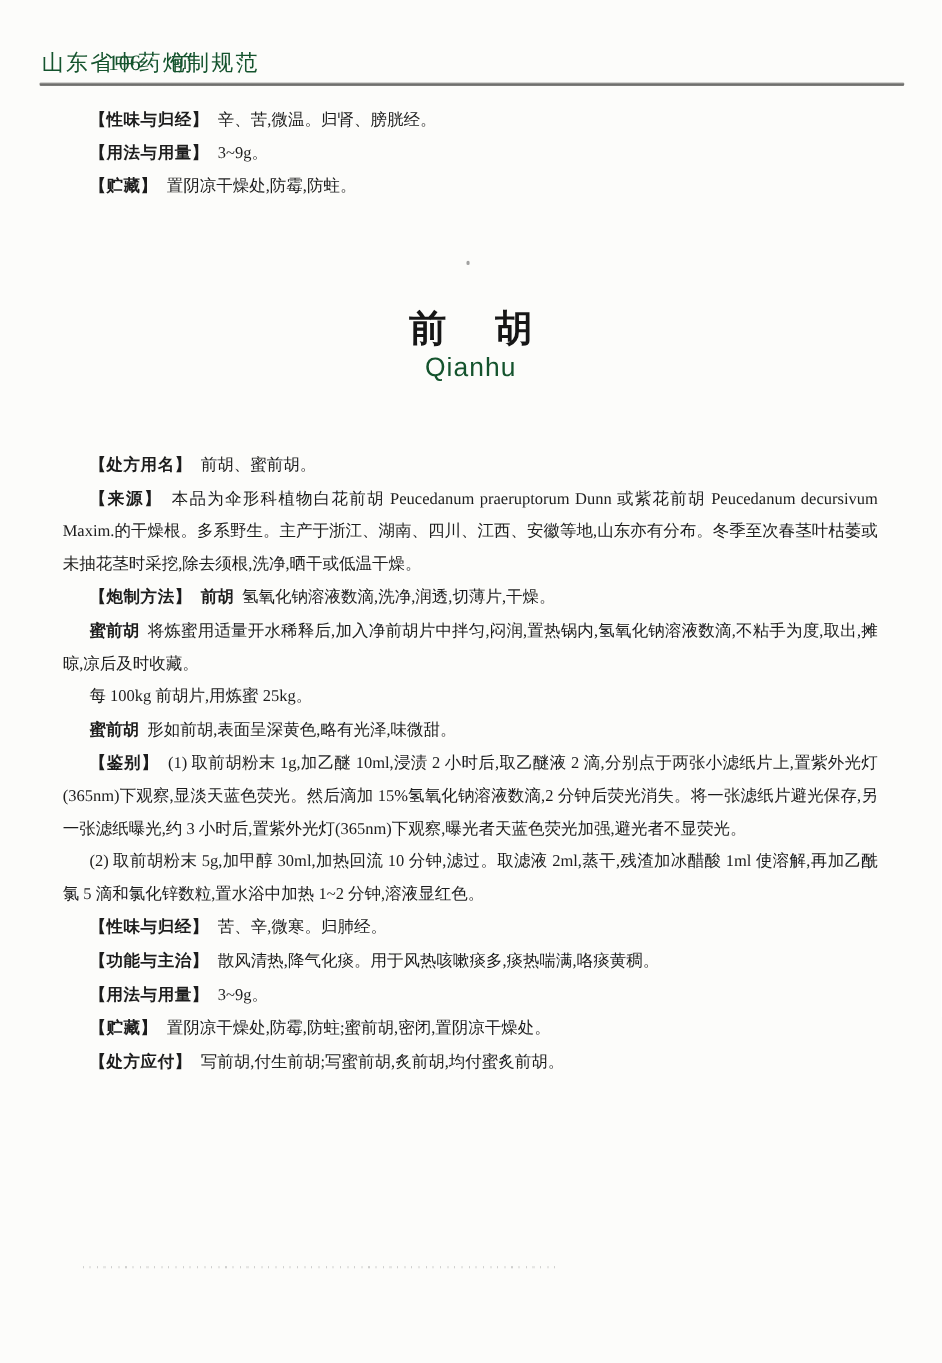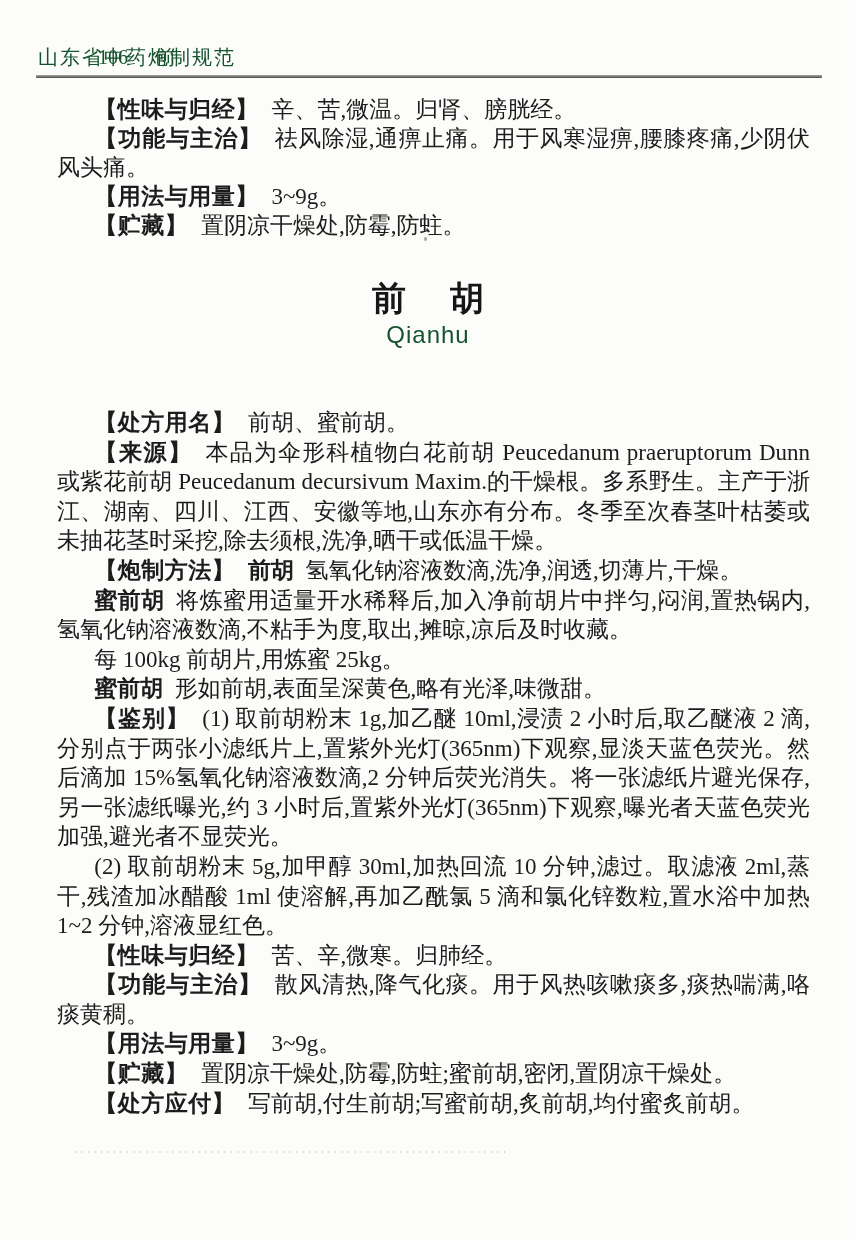--- a/index.html
+++ b/index.html
@@ -49,22 +49,22 @@
     right: 34px;
     height: 3px;
     background: linear-gradient(to bottom, #a9a9a6, #4a4a48);
     border-radius: 1px;
   }
 
   
   .text-block {
     position: absolute;
     left: 57px;
-    right: 46px;
-    font-size: 23px;
+    right: 58px;
+    font-size: 15px;
     text-align: justify;
   }
   .prev-block { top: 95px; line-height: 29px; }
   .body-block { top: 408px; line-height: 29.6px; }
 
   .para { text-indent: 1.62em; margin: 0; }
 
   .label {
     font-family: "Liberation Sans", "DejaVu Sans", sans-serif;
     font-weight: 700;
@@ -141,21 +141,20 @@
     <div class="header-left">
       <span>106</span>
       <span>前</span>
     </div>
     <div class="book-title">山东省中药炮制规范</div>
   </div>
   <div class="header-rule"></div>
 
   <div class="text-block prev-block">
       <p class="para"><span class="label">【性味与归经】</span><span class="plain">辛、苦,微温。归肾、膀胱经。</span></p>
-      <p class="para"><span class="label">【功能与主治】</span><span class="plain">祛风除湿,通痹止痛。用于风寒湿痹,腰膝疼痛,少阴伏风头痛。</span></p>
       <p class="para"><span class="label">【用法与用量】</span><span class="plain">3~9g。</span></p>
       <p class="para"><span class="label">【贮藏】</span><span class="plain">置阴凉干燥处,防霉,防蛀。</span></p>
     </div>
 
   <div class="entry-title">前胡</div>
   <div class="entry-pinyin">Qianhu</div>
 
   <div class="text-block body-block">
       <p class="para"><span class="label">【处方用名】</span><span class="plain">前胡、蜜前胡。</span></p>
       <p class="para"><span class="label">【来源】</span><span class="plain">本品为伞形科植物白花前胡 </span><span class="italic">Peucedanum praeruptorum</span><span class="plain"> Dunn 或紫花前胡 </span><span class="italic">Peucedanum decursivum</span><span class="plain"> Maxim.的干燥根。多系野生。主产于浙江、湖南、四川、江西、安徽等地,山东亦有分布。冬季至次春茎叶枯萎或未抽花茎时采挖,除去须根,洗净,晒干或低温干燥。</span></p>

